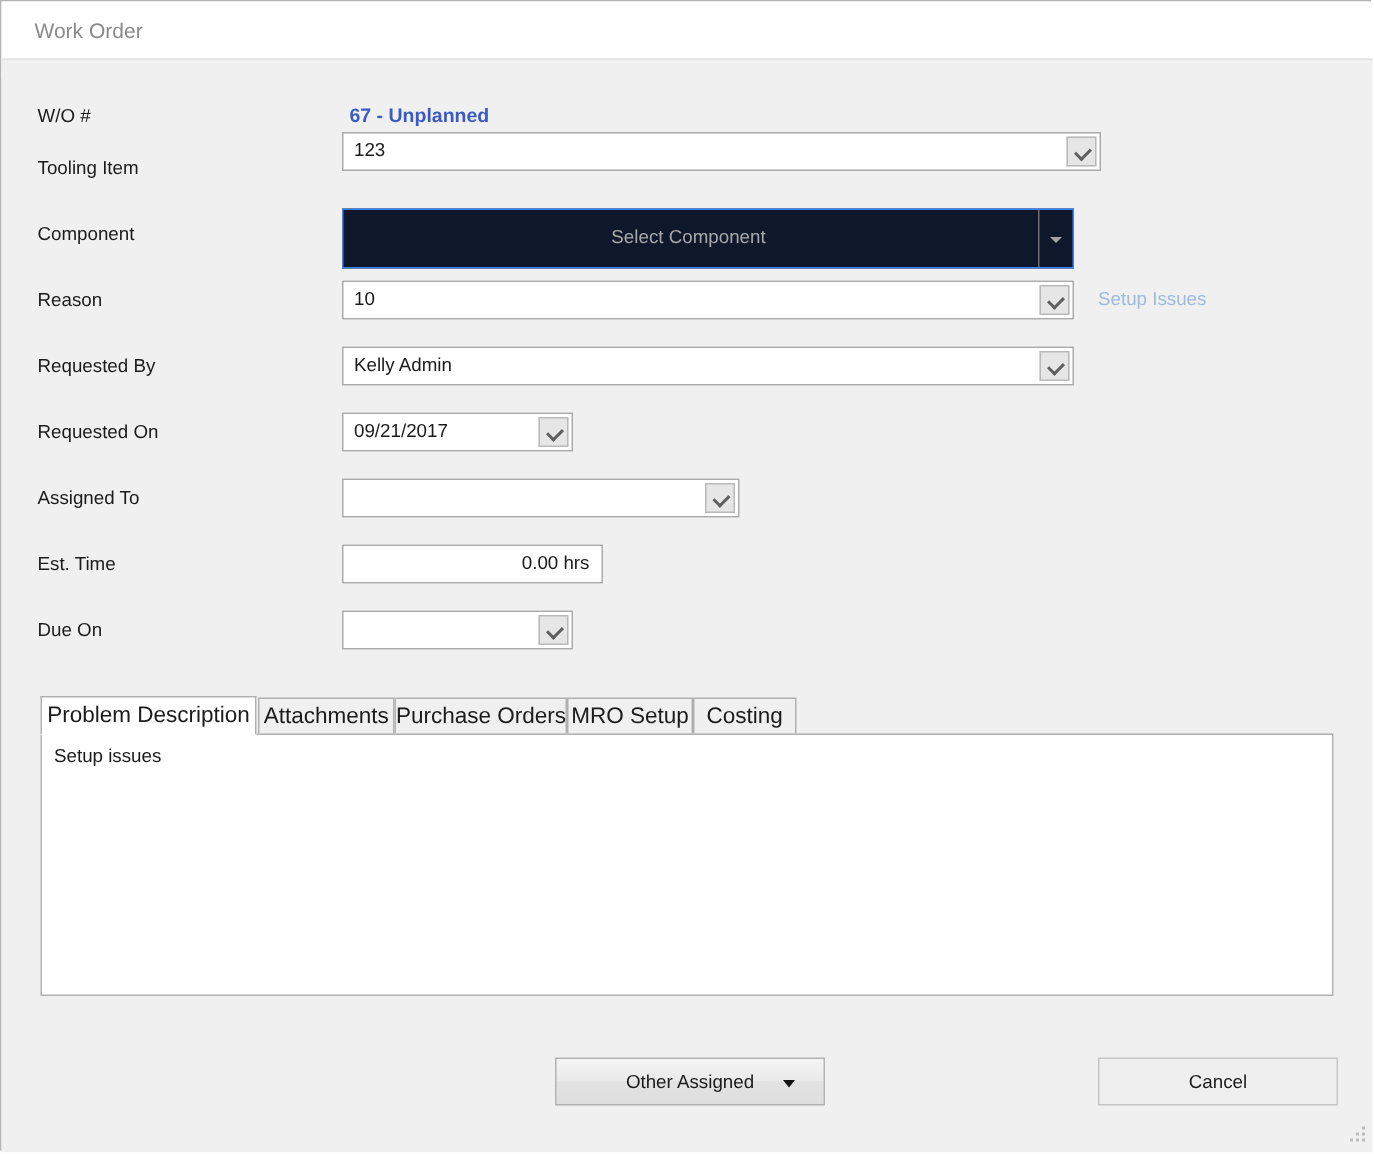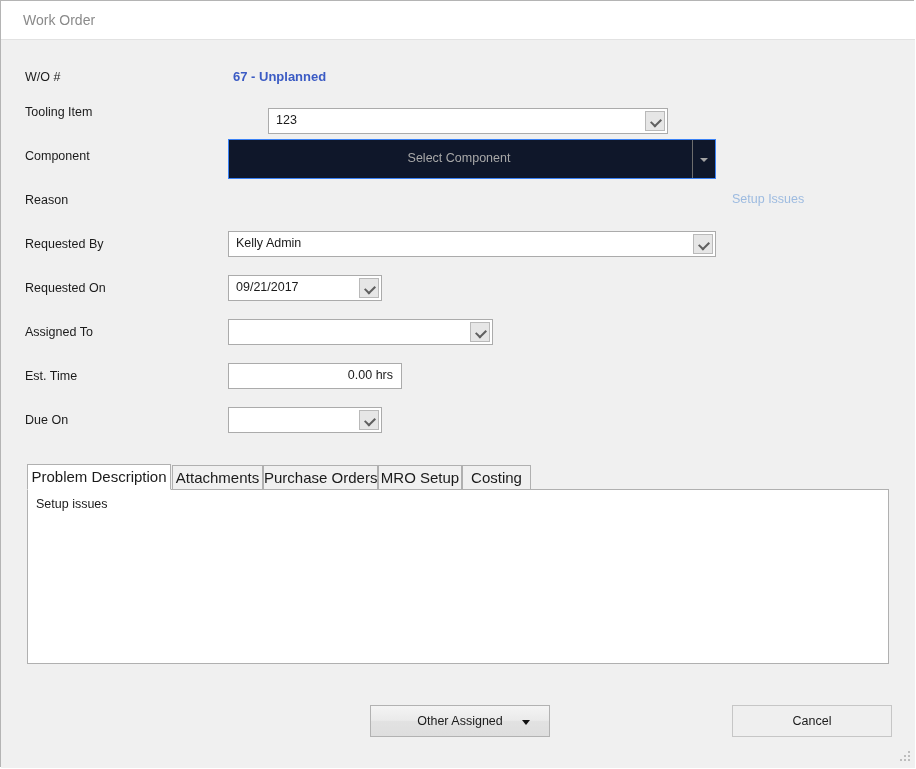--- a/index.html
+++ b/index.html
@@ -268,35 +268,41 @@
   <div class="titlebar">
     <div class="titlebar-text">Work Order</div>
   </div>
 
   <div class="client">
 
     <div class="flabel" style="top:30px">W/O #</div>
     <div class="wo-value" style="left:232px; top:29px">67 - Unplanned</div>
 
     <div class="flabel" style="top:65px">Tooling Item</div>
-    <div class="ctl" style="left:227px; top:68px; width:400px;margin-left:40px;">
+    <div class="ctl" style="left:227px; top:48px; width:506px;">
       <div class="val">123</div>
       <div class="dd-btn">
           <span class="chev"></span>
         </div>
     </div>
 
     <div class="flabel" style="top:109px">Component</div>
     <div class="ctl-component" style="left:227px; top:99px; width:488px;">
       <div class="ph">Select Component</div>
       <div class="sep"></div>
       <div class="tri"></div>
     </div>
 
     <div class="flabel" style="top:153px">Reason</div>
+    <div class="ctl" style="left:227px; top:147px; width:488px;">
+      <div class="val">10</div>
+      <div class="dd-btn">
+          <span class="chev"></span>
+        </div>
+    </div>
     <div class="link" style="left:731px; top:152px">Setup Issues</div>
 
     <div class="flabel" style="top:197px">Requested By</div>
     <div class="ctl" style="left:227px; top:191px; width:488px;">
       <div class="val">Kelly Admin</div>
       <div class="dd-btn">
           <span class="chev"></span>
         </div>
     </div>
 

